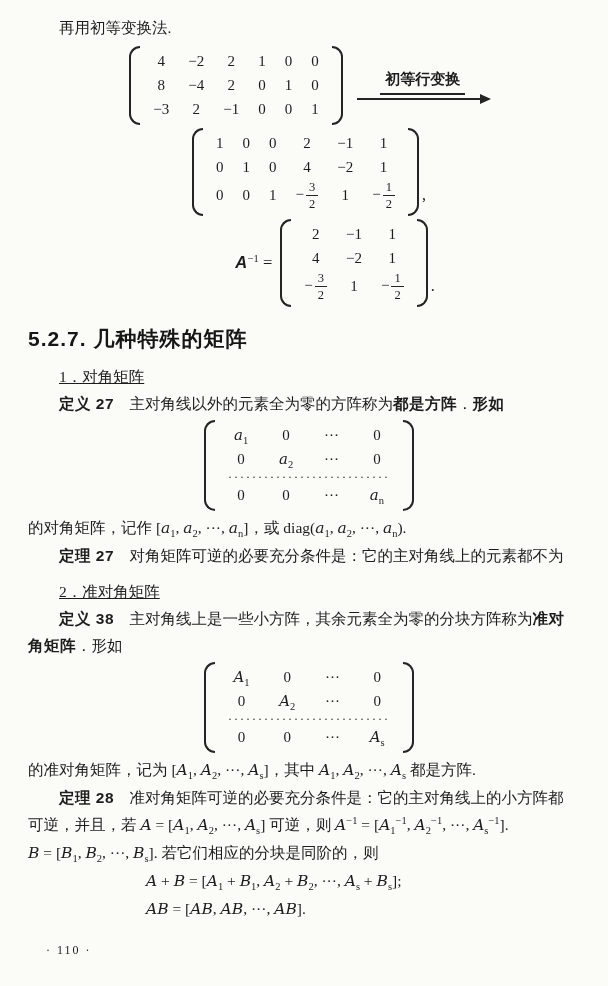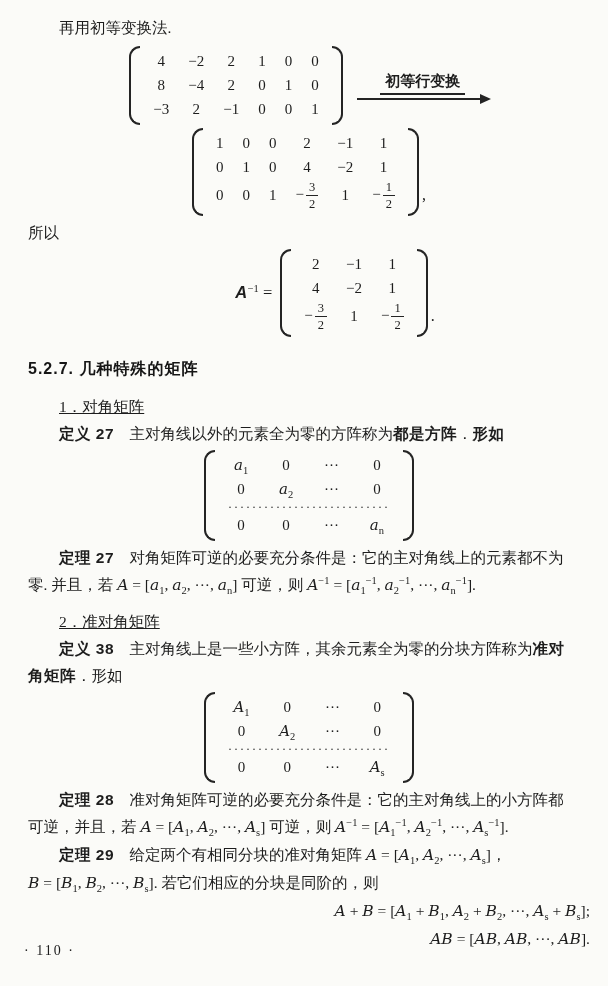--- a/index.html
+++ b/index.html
@@ -53,42 +53,42 @@
   .frac {
     display:inline-flex; flex-direction:column; vertical-align:middle;
     font-size:12.5px; line-height:1.15; text-align:center;
   }
   .frac .fn { border-bottom:1.5px solid #242424; padding:0 3px 1px; }
   .frac .fd { padding-top:1px; }
 
   
   .trans { display:flex; flex-direction:column; align-items:center; margin-left:14px; }
   .trans-label {
-    font-family:Liberation Serif, serif;
+    font-family:Liberation Mono, monospace;
     font-weight:bold; font-size:15px; line-height:20px;
     border-bottom:2px solid #242424; padding:0 5px 2px;
   }
   .trans-arrow { position:relative; margin-top:3px; width:132px; height:2px; background:#242424; }
   .trans-arrow::after {
     content:""; position:absolute; right:-2px; top:-4px;
     border-left:11px solid #242424; border-top:5px solid transparent;
     border-bottom:5px solid transparent;
   }
 
   
   .sec {
-    margin:17px 0 0; font-size:16px; line-height:30px;
+    margin:17px 0 0; font-size:21px; line-height:30px;
     font-family:"Liberation Sans","DejaVu Sans",sans-serif;
     font-weight:bold; letter-spacing:1px; color:#161616;
   }
   .item { margin-top:9px;text-decoration:underline; }
-  .eq { padding-left:118px;text-align:right; }
+  .eq { padding-left:118px; }
   .pagenum {
-    position:absolute; left:24px; bottom:22px;
-    font-size:14px; letter-spacing:2px;
+    position:absolute; left:46px; bottom:22px;
+    font-size:12px; letter-spacing:2px;
   }
 </style>
 </head>
 <body>
 
 <div class="page">
 
   <p class="ind">再用初等变换法.</p>
 
   <div class="mathrow" style="margin-top:5px;">
@@ -149,21 +149,20 @@
           <span class="mcell"><span class="mneg">−</span><span class="frac">
               <span class="fn">1</span>
               <span class="fd">2</span>
             </span></span>
         </div>
         <span class="paren r"></span>
       </div>
     <span class="trail">,</span>
   </div>
 
-  <p>所以</p>
 
   <div class="mathrow invrow">
     <span class="mlhs"><i><b>A</b></i><sup>−1</sup> =</span>
     <div class="matrix">
         <span class="paren l"></span>
         <div class="mgrid" style="grid-template-columns: repeat(3, auto);">
           <span class="mcell">2</span>
           <span class="mcell">−1</span>
           <span class="mcell">1</span>
           <span class="mcell">4</span>
@@ -204,22 +203,22 @@
           <span class="mdots">···························</span>
           <span class="mcell">0</span>
           <span class="mcell">0</span>
           <span class="mcell">···</span>
           <span class="mcell"><i>a</i><sub>n</sub></span>
         </div>
         <span class="paren r"></span>
       </div>
   </div>
 
+  <p>的对角矩阵，记作 [<i>a</i><sub>1</sub>, <i>a</i><sub>2</sub>, ···, <i>a</i><sub>n</sub>]，或 diag(<i>a</i><sub>1</sub>, <i>a</i><sub>2</sub>, ···, <i>a</i><sub>n</sub>).</p>
   <p class="ind"><b>定理 27</b>　对角矩阵可逆的必要充分条件是：它的主对角线上的元素都不为</p>
-  <p>零. 并且，若 <i>A</i> = [<i>a</i><sub>1</sub>, <i>a</i><sub>2</sub>, ···, <i>a</i><sub>n</sub>] 可逆，则 <i>A</i><sup>−1</sup> = [<i>a</i><sub>1</sub><sup>−1</sup>, <i>a</i><sub>2</sub><sup>−1</sup>, ···, <i>a</i><sub>n</sub><sup>−1</sup>].</p>
 
   <p class="ind item">2．准对角矩阵</p>
   <p class="ind"><b>定义 38</b>　主对角线上是一些小方阵，其余元素全为零的分块方阵称为<b>准对</b></p>
   <p><b>角矩阵</b>．形如</p>
 
   <div class="mathrow">
     <div class="matrix">
         <span class="paren l"></span>
         <div class="mgrid" style="grid-template-columns: repeat(4, auto);">
           <span class="mcell"><i>A</i><sub>1</sub></span>
@@ -233,22 +232,22 @@
           <span class="mdots">···························</span>
           <span class="mcell">0</span>
           <span class="mcell">0</span>
           <span class="mcell">···</span>
           <span class="mcell"><i>A</i><sub>s</sub></span>
         </div>
         <span class="paren r"></span>
       </div>
   </div>
 
+  <p>的准对角矩阵，记为 [<i>A</i><sub>1</sub>, <i>A</i><sub>2</sub>, ···, <i>A</i><sub>s</sub>]，其中 <i>A</i><sub>1</sub>, <i>A</i><sub>2</sub>, ···, <i>A</i><sub>s</sub> 都是方阵.</p>
   <p class="ind"><b>定理 28</b>　准对角矩阵可逆的必要充分条件是：它的主对角线上的小方阵都</p>
   <p>可逆，并且，若 <i>A</i> = [<i>A</i><sub>1</sub>, <i>A</i><sub>2</sub>, ···, <i>A</i><sub>s</sub>] 可逆，则 <i>A</i><sup>−1</sup> = [<i>A</i><sub>1</sub><sup>−1</sup>, <i>A</i><sub>2</sub><sup>−1</sup>, ···, <i>A</i><sub>s</sub><sup>−1</sup>].</p>
-  <p class="ind"><b>定理 29</b>　给定两个有相同分块的准对角矩阵 <i>A</i> = [<i>A</i><sub>1</sub>, <i>A</i><sub>2</sub>, ···, <i>A</i><sub>s</sub>]，</p>
   <p><i>B</i> = [<i>B</i><sub>1</sub>, <i>B</i><sub>2</sub>, ···, <i>B</i><sub>s</sub>]. 若它们相应的分块是同阶的，则</p>
 
   <p class="eq"><i>A</i> + <i>B</i> = [<i>A</i><sub>1</sub> + <i>B</i><sub>1</sub>, <i>A</i><sub>2</sub> + <i>B</i><sub>2</sub>, ···, <i>A</i><sub>s</sub> + <i>B</i><sub>s</sub>];</p>
   <p class="eq"><i>AB</i> = [<i>A</i><i>B</i>, <i>A</i><i>B</i>, ···, <i>A</i><i>B</i>].</p>
 
   <p class="pagenum">· 110 ·</p>
 </div>
 
 </body></html>

